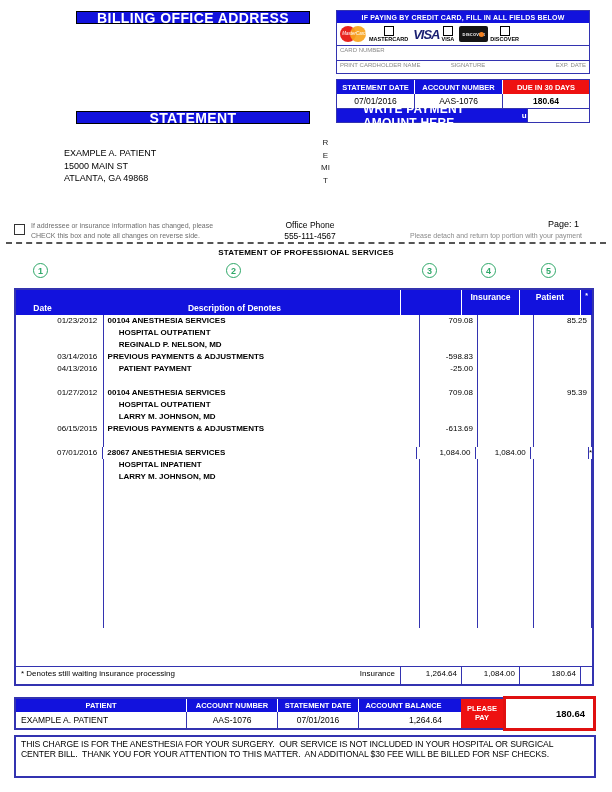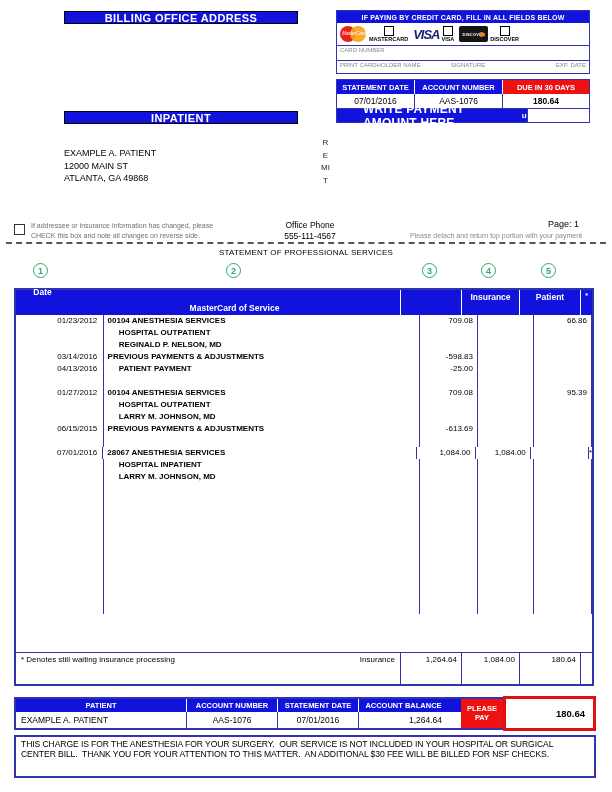--- a/index.html
+++ b/index.html
@@ -7,22 +7,22 @@
     --border:#3333b0;
     --red:#ee1111;
     --green:#2fa869;
     --gray:#6e6e6e;
   }
   *{margin:0;padding:0;box-sizing:border-box;}
   body{background:#fff;font-family:"Liberation Sans",sans-serif;color:#000;}
   .page{position:relative;width:612px;height:792px;background:#fff;overflow:hidden;}
 
   
-  .topbar{position:absolute;left:64px;width:234px;height:13px;background:var(--blue);
-    border:1px solid #000;color:#fff;font-size:11px;font-weight:bold;letter-spacing:.4px;
+  .topbar{position:absolute;left:76px;width:234px;height:13px;background:var(--blue);
+    border:1px solid #000;color:#fff;font-size:14px;font-weight:bold;letter-spacing:.4px;
     display:flex;align-items:center;justify-content:center;}
   .billing-bar{top:11px;} .addressee-bar{top:111px;}
 
   
   .cc-box{position:absolute;left:336px;top:10px;width:254px;border:1px solid var(--border);background:#fff;}
   .cc-title{background:var(--blue);color:#fff;font-size:7px;font-weight:bold;text-align:center;
     height:12px;display:flex;align-items:center;justify-content:center;letter-spacing:.2px;}
   .cc-cards{height:22px;display:flex;align-items:center;padding:0 3px;}
   .card-group{display:flex;align-items:center;margin-right:5px;}
   .check-stack{display:flex;flex-direction:column;align-items:center;margin-left:2px;}
@@ -63,48 +63,48 @@
   .remit{position:absolute;left:321px;top:137px;width:9px;font-size:8px;line-height:12.5px;
     word-break:break-all;text-align:center;color:#222;}
 
   
   .chk-box{position:absolute;left:14px;top:224px;width:11px;height:11px;border:1.5px solid #333;background:#fff;}
   .chk-text{position:absolute;left:31px;top:221px;font-size:7px;color:var(--gray);line-height:9.5px;}
   .office{position:absolute;left:258px;top:220px;width:104px;text-align:center;font-size:8.5px;line-height:10.5px;}
   .page-num{position:absolute;right:33px;top:219px;font-size:9px;}
   .detach{position:absolute;right:30px;top:232px;font-size:7px;color:#8a8a8a;}
   .dashline{position:absolute;left:6px;right:6px;top:242px;height:0;border-top:2px dashed #555;}
-  .stmt-title{position:absolute;left:0;right:0;top:248px;text-align:center;font-size:8px;letter-spacing:.2px;}
+  .stmt-title{position:absolute;left:0;right:0;top:248px;text-align:center;font-size:8px;letter-spacing:.2px;font-weight:bold;}
 
   
   .callout{position:absolute;top:263px;width:15px;height:15px;border:1.6px solid var(--green);border-radius:50%;
     background:#fff;color:var(--green);font-size:9px;font-weight:bold;display:flex;align-items:center;justify-content:center;}
   .co1{left:33px;} .co2{left:226px;} .co3{left:422px;} .co4{left:481px;} .co5{left:541px;}
 
   
   .stable{position:absolute;left:14px;top:288px;width:580px;height:398px;border:2px solid var(--border);
     display:flex;flex-direction:column;font-size:8px;background:#fff;}
   .st-head{display:flex;background:var(--blue);color:#fff;font-weight:bold;height:25px;font-size:8.5px;flex:none;}
   .st-head>div{display:flex;justify-content:center;}
-  .h-date{width:53px;align-items:flex-end;padding-bottom:18px;}
+  .h-date{width:53px;align-items:flex-end;padding-bottom:2px;}
   .h-desc{width:331px;align-items:flex-end;padding-bottom:2px;}
   .h-amt{width:61px;border-left:1px solid #fff;}
   .h-ins{width:58px;border-left:1px solid #fff;align-items:flex-start;padding-top:2px;}
   .h-pat{width:61px;border-left:1px solid #fff;align-items:flex-start;padding-top:2px;}
   .h-star{flex:1;border-left:1px solid #fff;align-items:flex-start;padding-top:2px;font-size:7px;}
   .st-body{flex:1;display:flex;flex-direction:column;}
   .srow{display:flex;height:12px;line-height:12px;flex:none;padding-left:36px;}
   .srow.fill{flex:1;height:auto;}
   .c-date{width:53px;text-align:center;}
   .c-desc{width:331px;border-left:1.5px solid var(--border);padding-left:4px;white-space:pre;overflow:hidden;font-weight:bold;}
   .c-amt{width:61px;border-left:1.5px solid var(--border);text-align:right;padding-right:4px;}
   .c-ins{width:58px;border-left:1.5px solid var(--border);text-align:right;padding-right:4px;}
   .c-pat{width:61px;border-left:1.5px solid var(--border);text-align:right;padding-right:4px;}
   .c-star{flex:1;border-left:1.5px solid var(--border);text-align:center;}
-  .st-sub{display:flex;height:32px;line-height:13px;border-top:1.5px solid var(--border);flex:none;margin-top:38px;}
+  .st-sub{display:flex;height:18px;line-height:13px;border-top:1.5px solid var(--border);flex:none;margin-top:38px;}
   .sub-left{width:384px;display:flex;justify-content:space-between;padding:0 5px;}
   .sub-amt{width:61px;border-left:1.5px solid var(--border);text-align:right;padding-right:4px;}
   .sub-ins{width:58px;border-left:1.5px solid var(--border);text-align:right;padding-right:4px;}
   .sub-pat{width:61px;border-left:1.5px solid var(--border);text-align:right;padding-right:4px;}
   .sub-star{flex:1;border-left:1.5px solid var(--border);}
 
   
   .summary{position:absolute;left:14px;top:697px;width:582px;height:33px;border:2px solid var(--border);background:#fff;}
   .sum-head{display:flex;height:13px;background:var(--blue);color:#fff;font-size:7.5px;font-weight:bold;}
   .sum-head>div{display:flex;align-items:center;justify-content:center;}
@@ -126,21 +126,21 @@
   
   .notice{position:absolute;left:14px;top:735px;width:582px;height:43px;border:2px solid var(--border);
     padding:2px 5px;font-size:8.6px;line-height:10px;letter-spacing:-.1px;white-space:pre-wrap;}
 </style>
 </head>
 <body>
 
 <div class="page">
 
   <div class="topbar billing-bar">BILLING OFFICE ADDRESS</div>
-  <div class="topbar addressee-bar">INPATIENT</div>
+  <div class="topbar addressee-bar">STATEMENT</div>
 
   <div class="cc-box">
     <div class="cc-title">IF PAYING BY CREDIT CARD, FILL IN ALL FIELDS BELOW</div>
     <div class="cc-cards">
       <div class="card-group">
         <span class="mc-logo">
           <span class="mc-c mc-red"></span>
             <span class="mc-c mc-orange"></span>
           <span class="mc-text">MasterCard</span>
         </span>
@@ -188,21 +188,21 @@
     </div>
     <div class="cc-pay">
       <span class="pay-label">WRITE PAYMENT AMOUNT HERE</span>
       <span class="pay-sym">u</span>
       <span class="pay-box"></span>
     </div>
   </div>
 
   <div class="addr">
     <div>EXAMPLE A. PATIENT</div>
-    <div>12000 MAIN ST</div>
+    <div>15000 MAIN ST</div>
     <div>ATLANTA, GA 49868</div>
   </div>
 
   <div class="remit">REMIT</div>
 
   <div class="chk-box"></div>
   <div class="chk-text">
     <div>If addressee or insurance information has changed, please</div>
     <div>CHECK this box and note all changes on reverse side.</div>
   </div>
@@ -218,33 +218,33 @@
 
   <div class="callout co1">1</div>
   <div class="callout co2">2</div>
   <div class="callout co3">3</div>
   <div class="callout co4">4</div>
   <div class="callout co5">5</div>
 
   <div class="stable">
     <div class="st-head">
       <div class="h-date">Date</div>
-      <div class="h-desc">MasterCard of Service</div>
+      <div class="h-desc">Description of Denotes</div>
       <div class="h-amt"></div>
       <div class="h-ins">Insurance</div>
       <div class="h-pat">Patient</div>
       <div class="h-star">*</div>
     </div>
     <div class="st-body">
       <div class="srow">
           <div class="c-date">01/23/2012</div>
           <div class="c-desc">00104 ANESTHESIA SERVICES</div>
           <div class="c-amt">709.08</div>
           <div class="c-ins"></div>
-          <div class="c-pat">66.86</div>
+          <div class="c-pat">85.25</div>
           <div class="c-star"></div>
         </div>
       <div class="srow">
           <div class="c-date"></div>
           <div class="c-desc">     HOSPITAL OUTPATIENT</div>
           <div class="c-amt"></div>
           <div class="c-ins"></div>
           <div class="c-pat"></div>
           <div class="c-star"></div>
         </div>

